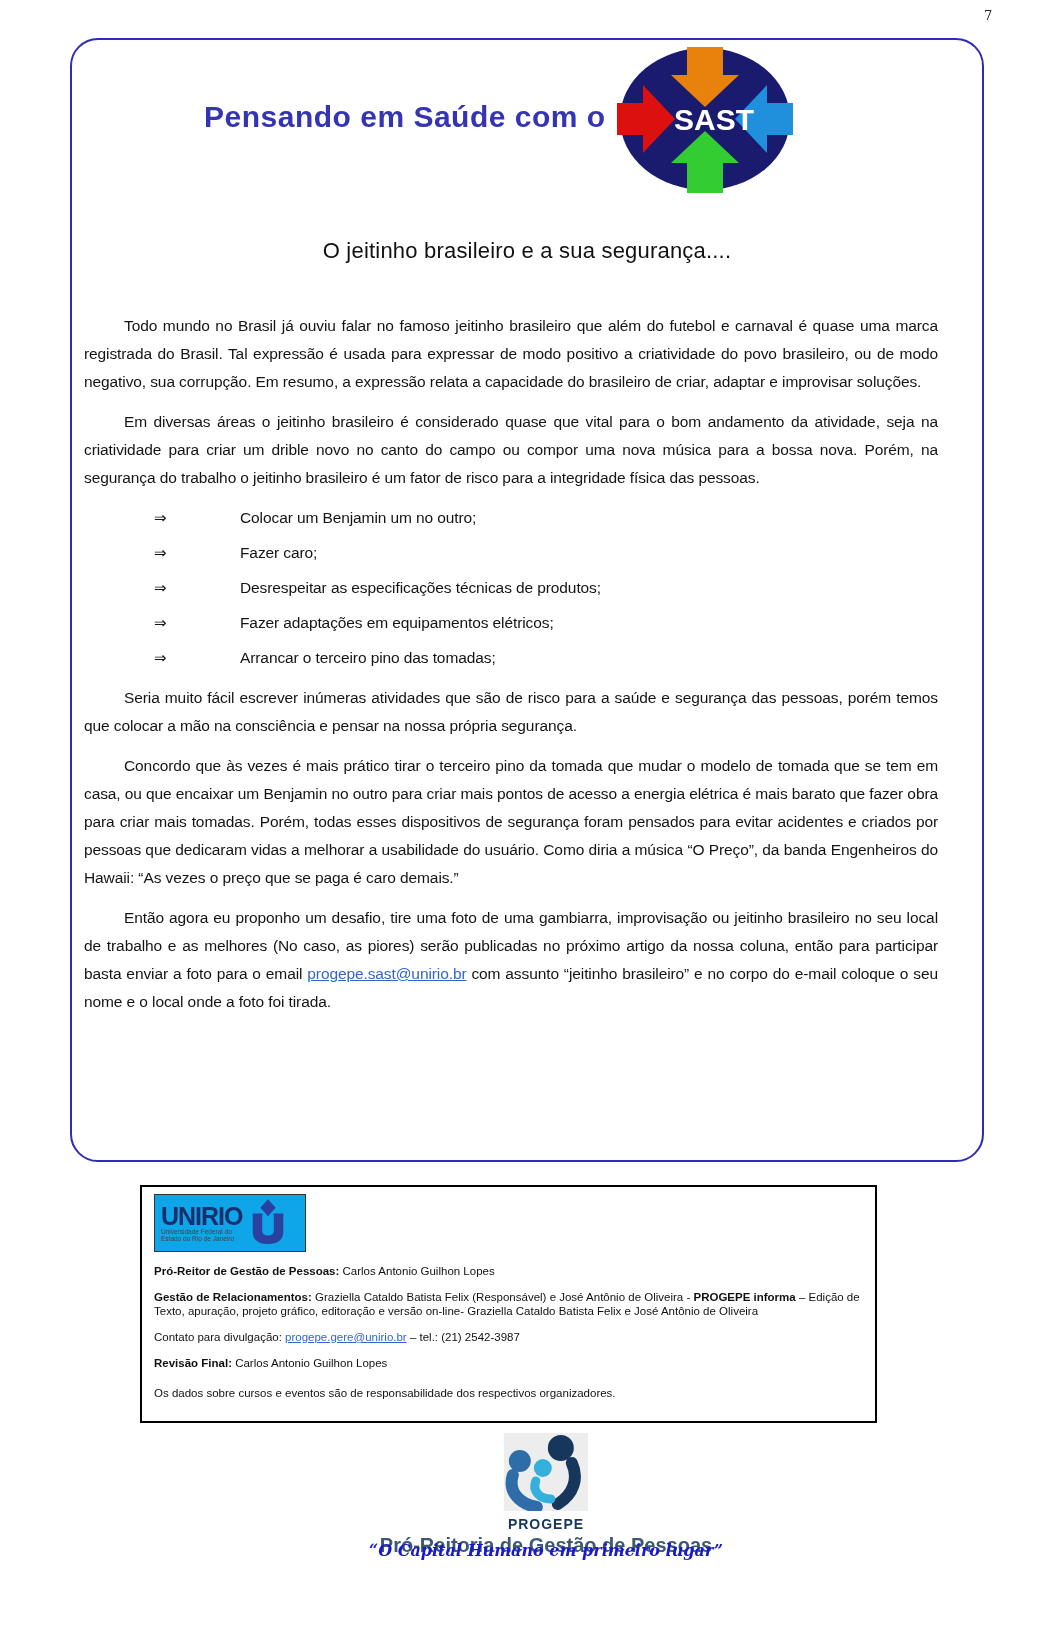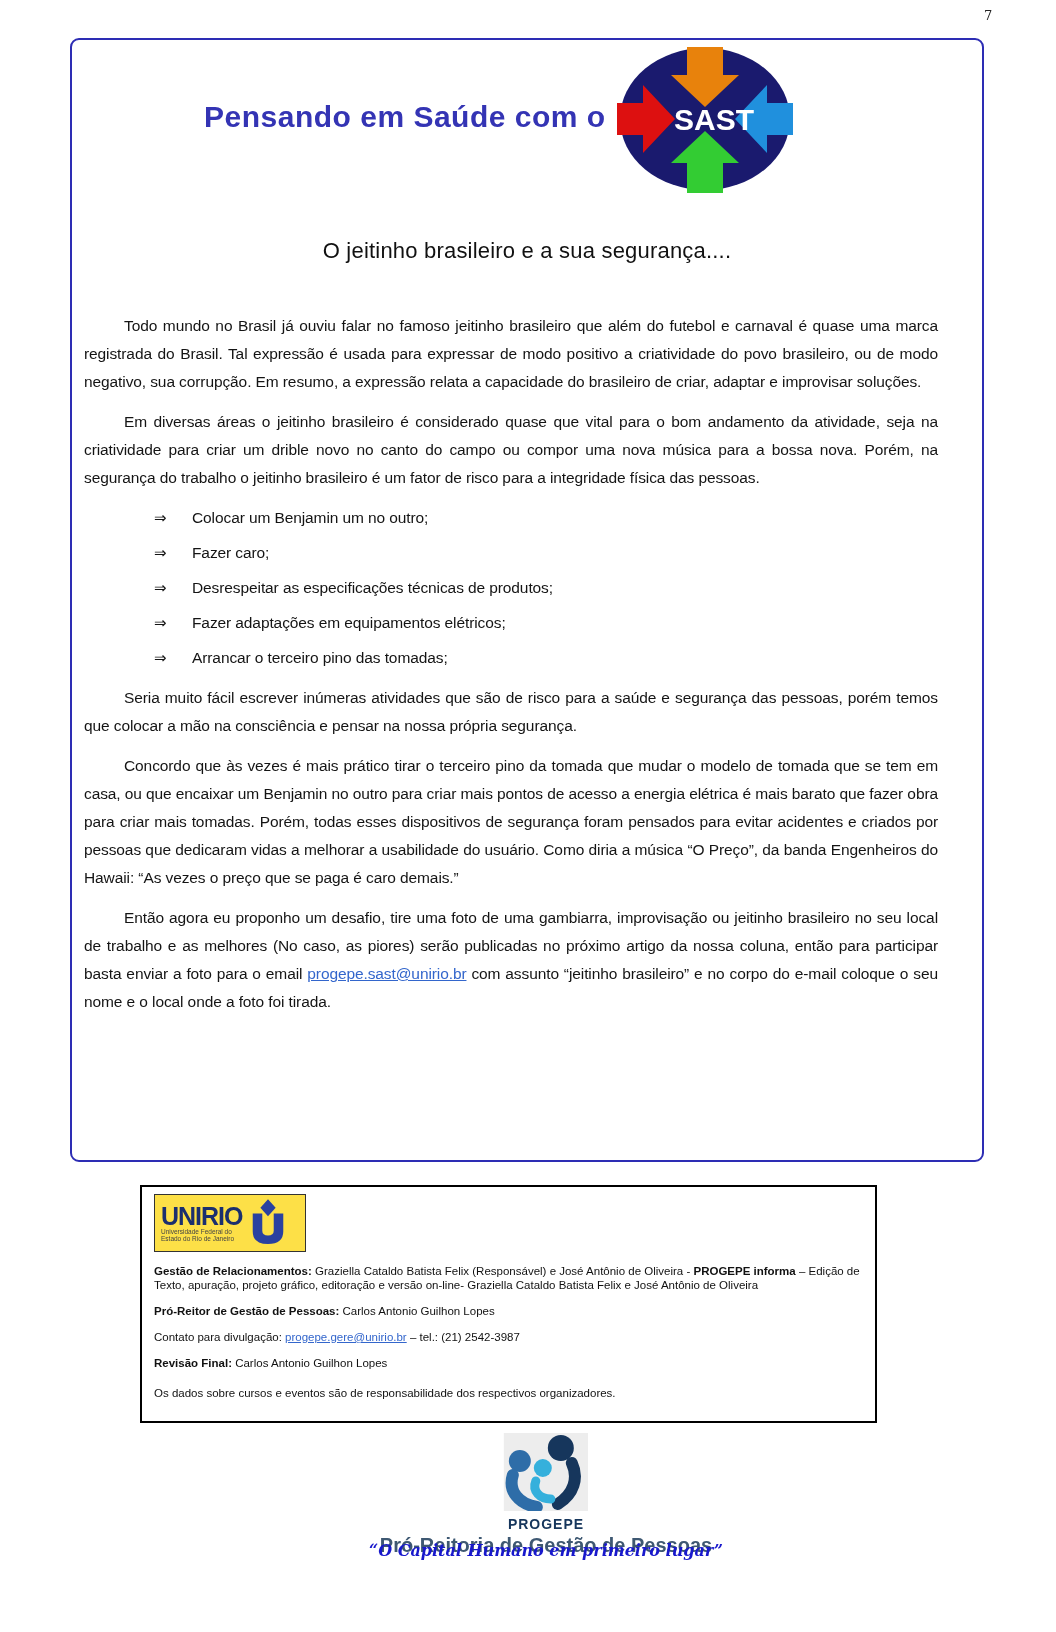--- a/index.html
+++ b/index.html
@@ -3,46 +3,46 @@
 <meta charset="utf-8">
 <style>
   * { margin:0; padding:0; box-sizing:border-box; }
   html,body { width:1056px; height:1632px; background:#ffffff; font-family:"Liberation Sans",sans-serif; color:#121212; }
   body { position:relative; overflow:hidden; }
 
   .page-number { position:absolute; left:984px; top:8px; font-family:"DejaVu Serif",serif; font-size:13px; color:#222; }
 
   
   .main-box { position:absolute; left:70px; top:38px; width:914px; height:1124px;
-              border:2px solid #2d2db4; border-radius:9px; }
+              border:2px solid #2d2db4; border-radius:28px; }
 
   
   .masthead-title { position:absolute; left:132px; top:60px; font-size:30px; font-weight:bold;
                     color:#3434b4; letter-spacing:0.5px; }
   .sast-logo { position:absolute; left:545px; top:5px; width:176px; height:152px; }
 
   .article-title { position:absolute; top:198px; left:0; width:100%; text-align:center;
                    font-size:22px; color:#111; letter-spacing:0.2px; }
 
   .article-body { position:absolute; left:12px; right:44px; top:272px; font-size:15.5px;
                   line-height:28px; text-align:justify; color:#141414; letter-spacing:-0.1px; }
   .article-body p { margin:0 0 12px; text-indent:40px; }
   .article-body p.no-gap { margin-bottom:8px; }
   .email-link { color:#3366cc; text-decoration:underline; cursor:pointer; }
 
   .arrow-list { margin:2px 0 12px 70px; }
   .list-row { display:flex; margin:0 0 7px; line-height:28px; }
   .bullet { width:38px; flex:none; font-size:15px; }
-  .item-text { flex:1; }
+  .item-text { flex:1;margin-left:48px; }
 
   
   .credits-box { position:absolute; left:140px; top:1185px; width:737px; height:238px;
                  border:2px solid #000; padding:7px 12px; font-size:11.5px; line-height:14px; color:#111; }
   .unirio-logo { width:152px; height:58px; border:1px solid #333; display:flex; align-items:center;
-                 padding:3px 6px; gap:4px; margin-bottom:12px; background:#fde047; }
+                 padding:3px 6px; gap:4px; margin-bottom:12px; background:#0ea5e9; }
   .unirio-text { display:flex; flex-direction:column; }
   .unirio-name { font-size:25px; font-weight:bold; color:#1b2f6e; letter-spacing:-1px; line-height:24px; }
   .unirio-sub { font-size:6.5px; color:#444; line-height:7.5px; }
   .credit-line { margin-bottom:12px; }
   .credit-line b { font-weight:bold; }
   .disclaimer { margin-top:16px; }
 
   
   .progepe-footer { position:absolute; top:1433px; left:50%; transform:translateX(calc(-50% + 18px));
                     display:flex; flex-direction:column; align-items:center; text-align:center; }
@@ -113,23 +113,23 @@
       <span class="unirio-name">UNIRIO</span>
       <span class="unirio-sub">Universidade Federal do</span>
       <span class="unirio-sub">Estado do Rio de Janeiro</span>
     </div>
     <svg width="42" height="48" viewBox="0 0 44 50" xmlns="http://www.w3.org/2000/svg">
       <polygon points="22,0 30,9 22,18 14,9" fill="#2a41a0"></polygon>
       <path d="M6,15 L6,34 Q6,47 22,47 Q38,47 38,34 L38,15 L28,15 L28,33 Q28,38 22,38 Q16,38 16,33 L16,15 Z" fill="#2a41a0"></path>
     </svg>
   </div>
 
+  <div class="credit-line"><b>Pró-Reitor de Gestão de Pessoas:</b><span> Carlos Antonio Guilhon Lopes</span></div>
+
   <div class="credit-line"><b>Gestão de Relacionamentos:</b><span> Graziella Cataldo Batista Felix (Responsável) e José Antônio de Oliveira - </span><b>PROGEPE informa</b><span> – Edição de Texto, apuração, projeto gráfico, editoração e versão on-line- Graziella Cataldo Batista Felix e José Antônio de Oliveira</span></div>
-
-  <div class="credit-line"><b>Pró-Reitor de Gestão de Pessoas:</b><span> Carlos Antonio Guilhon Lopes</span></div>
 
   <div class="credit-line"><span>Contato para divulgação: </span><span class="email-link">progepe.gere@unirio.br</span><span> – tel.: (21) 2542-3987</span></div>
 
   <div class="credit-line"><b>Revisão Final:</b><span> Carlos Antonio Guilhon Lopes</span></div>
 
   <div class="credit-line disclaimer">Os dados sobre cursos e eventos são de responsabilidade dos respectivos organizadores.</div>
 </div>
 
 <div class="progepe-footer">
   <svg class="progepe-emblem" viewBox="0 0 84 78" xmlns="http://www.w3.org/2000/svg">

